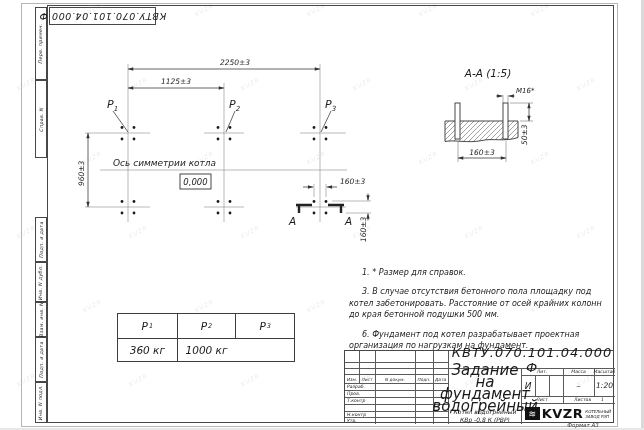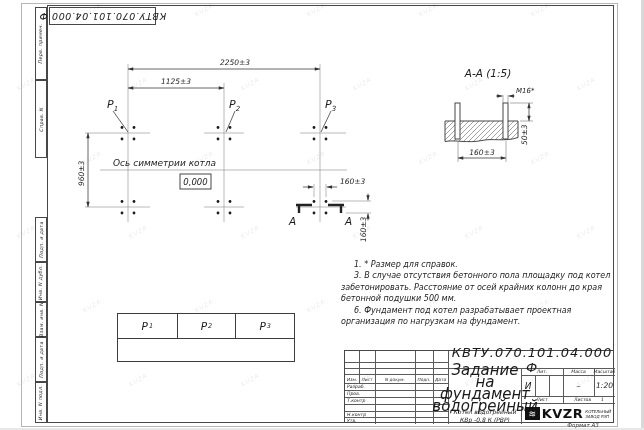--- a/index.html
+++ b/index.html
@@ -14,21 +14,21 @@
   #frame{left:47px;top:5px;width:567px;height:418px;border:1.4px solid #474747;box-sizing:border-box;}
   
   .mbox{width:12px;border:1px solid #474747;box-sizing:border-box;display:flex;align-items:center;justify-content:center;background:#fff;}
   .vlab{transform:rotate(-90deg);white-space:nowrap;font:italic 4.8px "DejaVu Sans",sans-serif;color:#222;letter-spacing:.3px;}
   
   #top-stamp{left:49px;top:7px;width:107px;height:18px;border:1.2px solid #474747;box-sizing:border-box;
              display:flex;align-items:center;justify-content:center;background:#fff;}
   #top-stamp span{transform:rotate(180deg);font:italic 9.5px "DejaVu Sans",sans-serif;letter-spacing:.6px;color:#1a1a1a;white-space:nowrap;}
   
   #notes{left:341px;top:259px;width:274px;color:#1b1b1b;}
-  #notes p{margin:0;font:italic 8px/11.4px "DejaVu Sans",sans-serif;text-indent:13px;}
+  #notes p{margin:8px;font:italic 8px/11.4px "DejaVu Sans",sans-serif;text-indent:13px;}
   
   #load-table{left:117px;top:313px;width:178px;height:49px;border:1.4px solid #3d3d3d;box-sizing:border-box;
               display:grid;grid-template-rows:25px 1fr;}
   .lt-row{display:grid;grid-template-columns:1fr 1fr 1fr;}
   .lt-head{border-bottom:1.4px solid #3d3d3d;box-sizing:border-box;}
   .lt-cell{display:flex;align-items:center;justify-content:center;font:italic 10.5px "DejaVu Sans",sans-serif;color:#1a1a1a;border-left:1px solid #3d3d3d;}
   .lt-cell:first-child{border-left:none;}
   .lt-cell sub{font-size:6.5px;margin-left:1px;}
   
   #title-block{left:344px;top:350px;width:270px;height:73px;border:1.4px solid #474747;box-sizing:border-box;background:#fff;}
@@ -188,20 +188,22 @@
       <div class="lt-cell">
           <span>Р</span>
           <sub>2</sub>
         </div>
       <div class="lt-cell">
           <span>Р</span>
           <sub>3</sub>
         </div>
     </div>
     <div class="lt-row">
+      <div class="lt-cell">360 кг</div>
+      <div class="lt-cell">1000 кг</div>
     </div>
   </div>
 
   <div class="abs" id="title-block">
 
     <div class="tl" style="left:103px;top:0;width:1px;height:73px;"></div>
     <div class="tl" style="left:176px;top:17px;width:1px;height:56px;"></div>
     <div class="tl" style="left:190px;top:24px;width:1px;height:21px;"></div>
     <div class="tl" style="left:204px;top:24px;width:1px;height:21px;"></div>
     <div class="tl" style="left:218px;top:17px;width:1px;height:35px;"></div>

